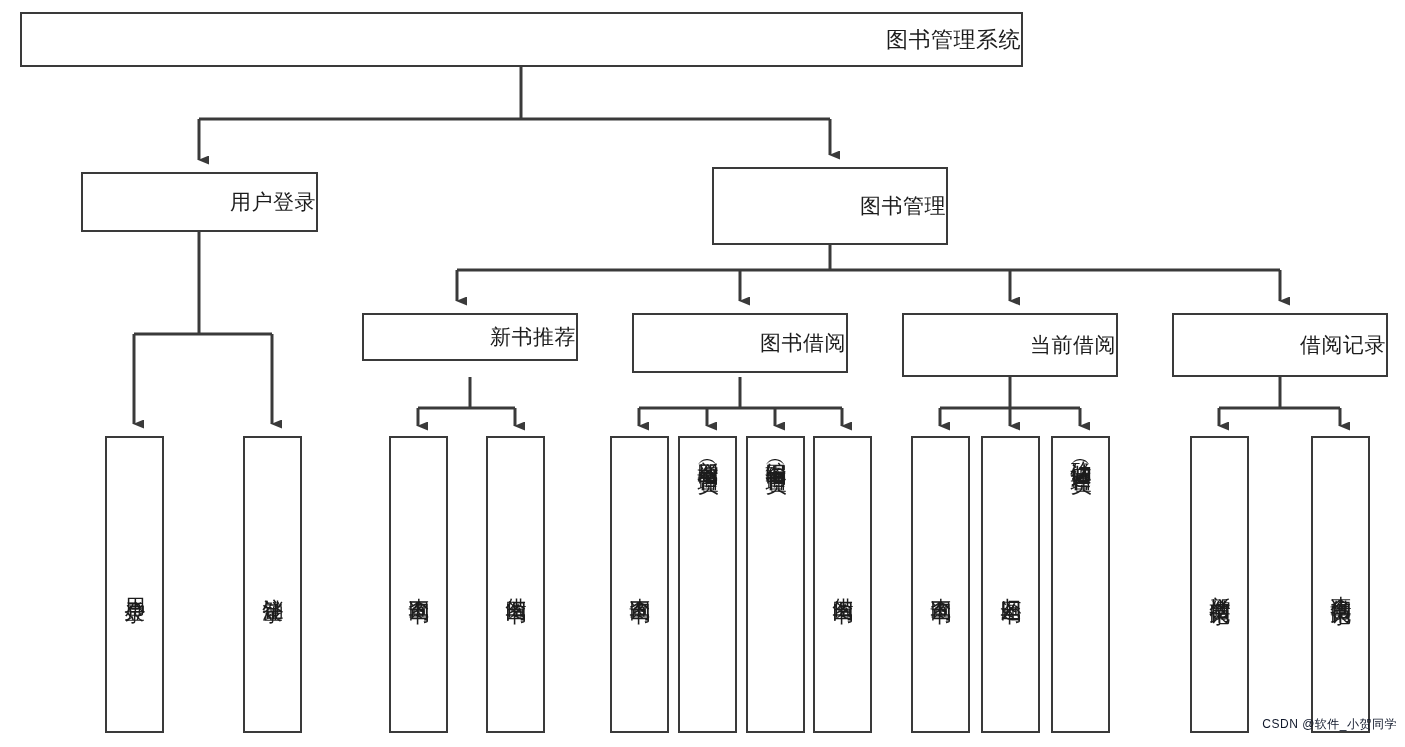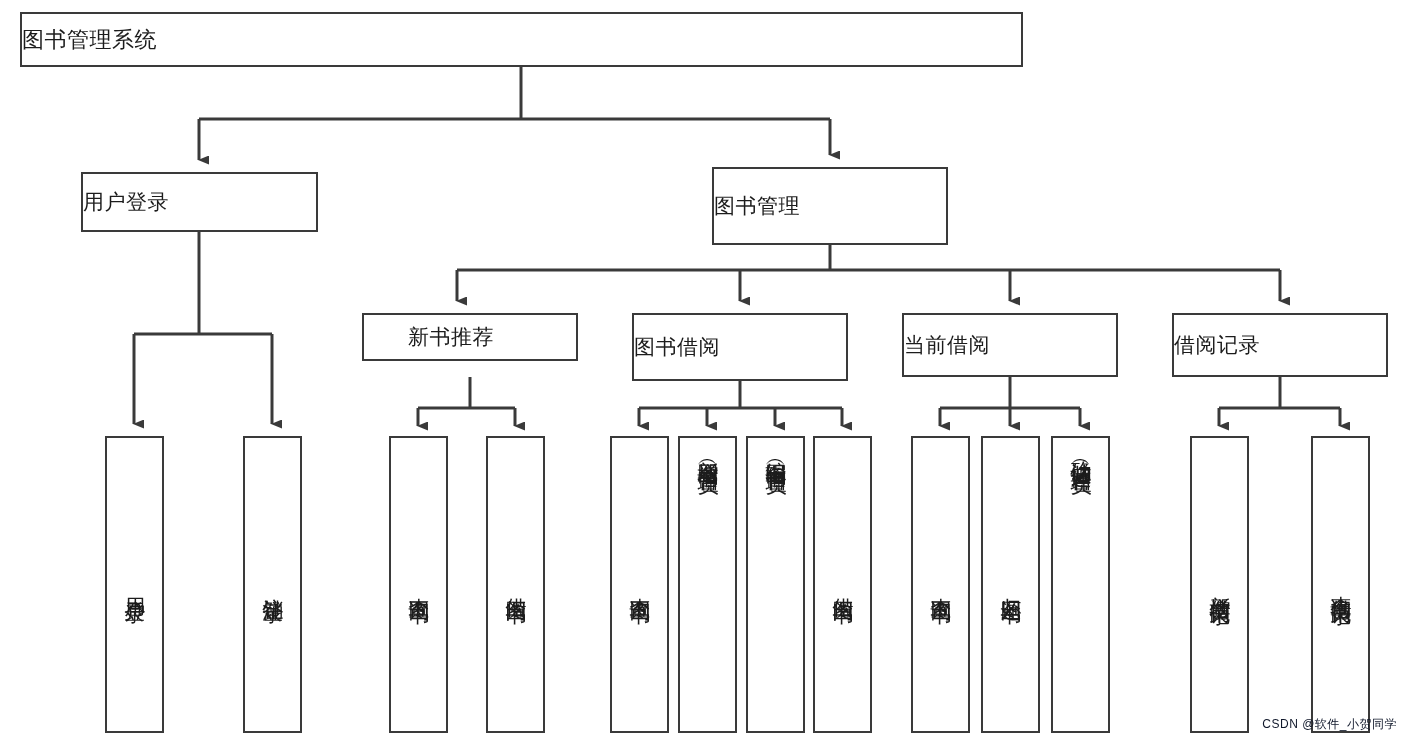--- a/index.html
+++ b/index.html
@@ -25,21 +25,21 @@
     height: 747px;
     pointer-events: none;
   }
   .node {
     position: absolute;
     box-sizing: border-box;
     background: #ffffff;
     border: 2.5px solid #3a3a3a;
     display: flex;
     align-items: center;
-    justify-content: flex-start;
+    justify-content: flex-end;
     color: #1c1c1c;
   }
   .node .label {
     font-size: 21px;
     line-height: 1.18;
     letter-spacing: 0.5px;
     white-space: nowrap;
   }
   .node.root .label { font-size: 22px; }
   .node.leaf {
@@ -131,21 +131,21 @@
   <div class="node" style="left:81px; top:172px; width:237px; height:60px;">
     <span class="label">用户登录</span>
   </div>
   <div class="node" style="left:712px; top:167px; width:236px; height:78px;">
     <span class="label">图书管理</span>
   </div>
 
   <div class="node" style="left:362px; top:313px; width:216px; height:48px;padding-left:44px;">
     <span class="label">新书推荐</span>
   </div>
-  <div class="node" style="left:632px; top:313px; width:216px; height:68px;">
+  <div class="node" style="left:632px; top:313px; width:216px; height:60px;">
     <span class="label">图书借阅</span>
   </div>
   <div class="node" style="left:1172px; top:313px; width:216px; height:64px;">
     <span class="label">借阅记录</span>
   </div>
   <div class="node" style="left:902px; top:313px; width:216px; height:64px;">
     <span class="label">当前借阅</span>
   </div>
 
   <div class="node leaf short" style="left:105px; top:436px; width:59px; height:297px;">

